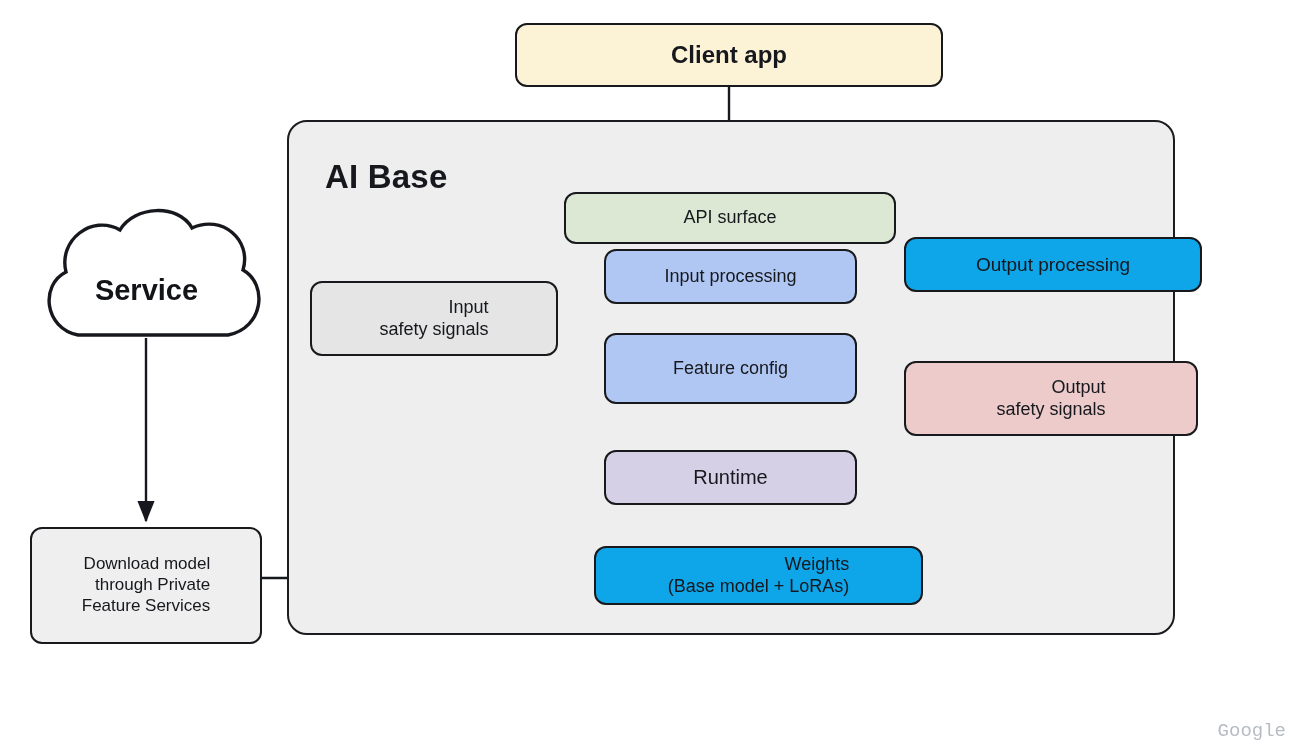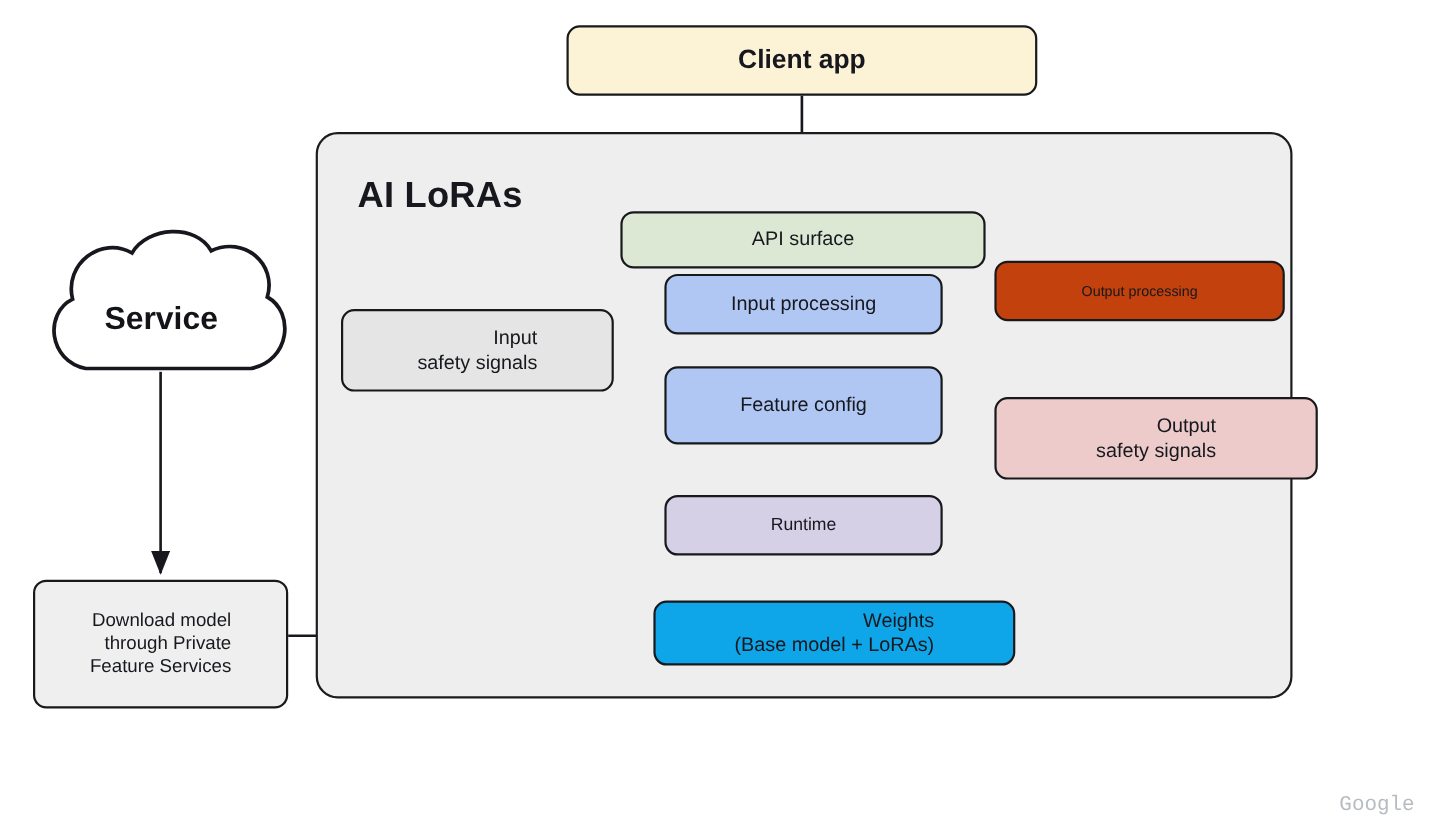--- a/index.html
+++ b/index.html
@@ -72,33 +72,33 @@
     color: #b7bcc2;
     font-size: 19px;
     z-index: 6;
     font-family: Liberation Mono, monospace;
   }
   #client-app     { left: 515px; top: 23px;  width: 428px; height: 64px;  font-size: 24px; font-weight: 700; background: #fcf2d5; }
   #api-surface    { left: 564px; top: 148px; width: 332px; height: 52px;  font-size: 18px; background: #dce8d4; margin-top: 44px; }
   #input-proc     { left: 604px; top: 249px; width: 253px; height: 55px;  font-size: 18px; background: #b0c7f4; }
   #input-safety   { left: 310px; top: 281px; width: 248px; height: 75px;  font-size: 18px; background: #e5e5e5; }
   #feature-config { left: 604px; top: 333px; width: 253px; height: 71px;  font-size: 18px; background: #b0c7f4; }
-  #runtime        { left: 604px; top: 450px; width: 253px; height: 55px;  font-size: 16px; background: #d6d0e6; }
+  #runtime        { left: 604px; top: 450px; width: 253px; height: 55px;  font-size: 20px; background: #d6d0e6; }
   #weights        { left: 566px; top: 546px; width: 329px; height: 59px;  font-size: 18px; background: #0ea5e9; margin-left: 28px; }
-  #output-proc    { left: 904px; top: 237px; width: 264px; height: 55px;  font-size: 13px; background: #c2410c; }
+  #output-proc    { left: 904px; top: 237px; width: 298px; height: 55px;  font-size: 19px; background: #0ea5e9; }
   #output-safety  { left: 904px; top: 361px; width: 294px; height: 75px;  font-size: 18px; background: #edcbcb; }
   #download-model { left: 30px;  top: 527px; width: 232px; height: 117px; font-size: 17px; background: #efefef; }
 </style>
 </head>
 <body>
 
 <div id="stage">
 
   <div class="container-box" style="left:287px; top:120px; width:888px; height:515px;"></div>
-  <div class="container-title" style="left:325px; top:158px;">AI LoRAs</div>
+  <div class="container-title" style="left:325px; top:158px;">AI Base</div>
 
   <svg class="layer" viewBox="0 0 1304 756">
     <defs>
       <marker id="ah" markerWidth="10" markerHeight="10" refX="8.4" refY="3.6" orient="auto" markerUnits="strokeWidth">
         <path d="M0,0 L9,3.6 L0,7.2 z" fill="#16181d"></path>
       </marker>
       <marker id="ah-start" markerWidth="10" markerHeight="10" refX="0.6" refY="3.6" orient="auto-start-reverse" markerUnits="strokeWidth">
         <path d="M0,0 L9,3.6 L0,7.2 z" fill="#16181d"></path>
       </marker>
     </defs>

